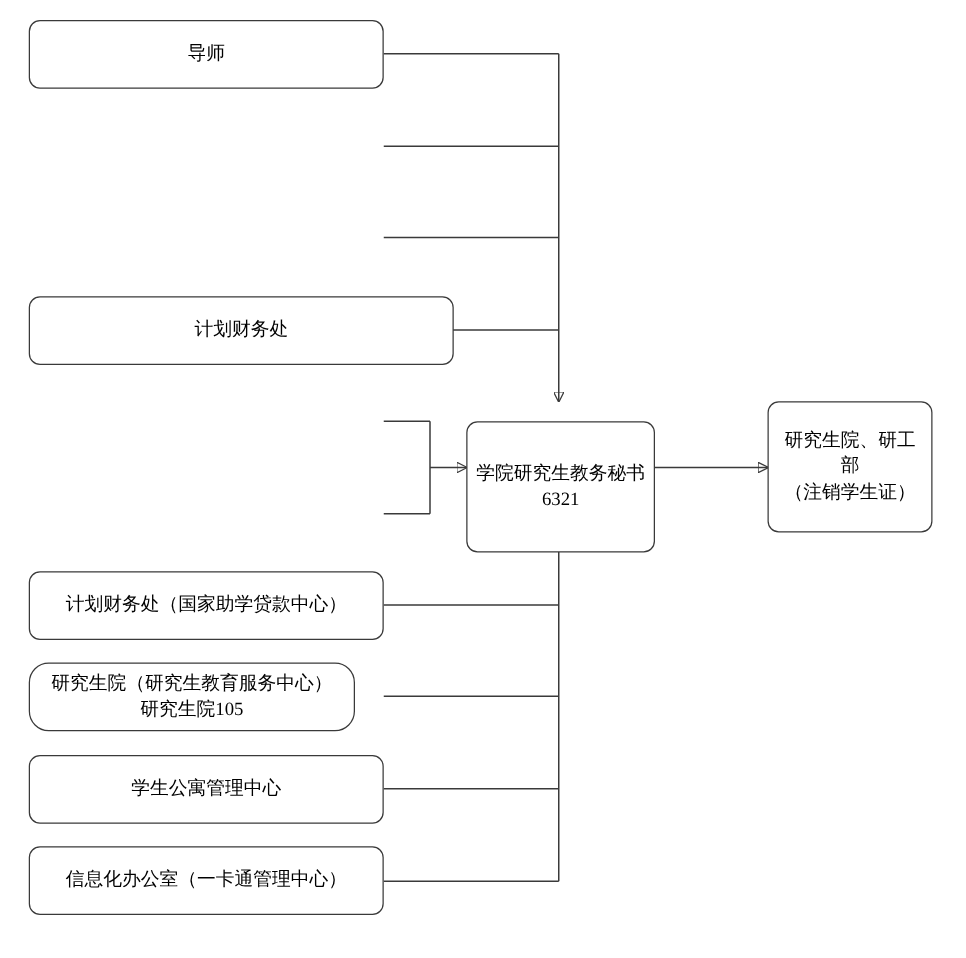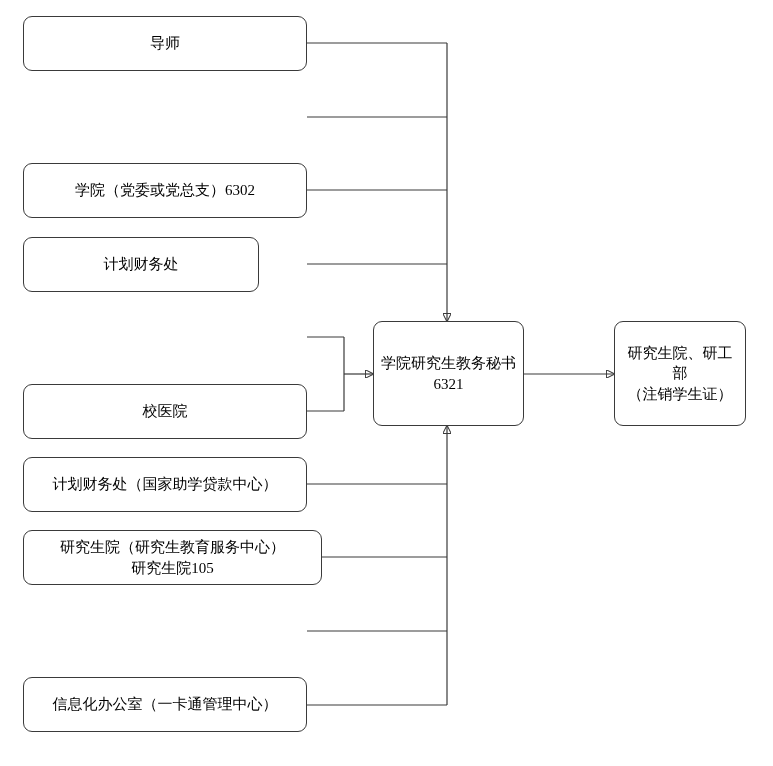--- a/index.html
+++ b/index.html
@@ -82,48 +82,45 @@
     <line x1="447" y1="705" x2="447" y2="426" marker-end="url(#arrow)"></line>
 
     <line x1="524" y1="374" x2="614" y2="374" marker-end="url(#arrow)"></line>
   </svg>
 
   <div class="node" style="left:23px;  top:16px;  width:284px; height:55px;">
     <span class="label">导师</span>
   </div>
 
 
-  <div class="node" style="left:23px;  top:163px; width:284px; height:55px;">
-    <span class="label">学院（党委或党总支）6302</span>
-  </div>
 
-  <div class="node" style="left:23px;  top:237px; width:236px; height:55px;">
+  <div class="node" style="left:23px;  top:237px; width:340px; height:55px;">
     <span class="label">计划财务处</span>
   </div>
 
 
-  <div class="node" style="left:23px;  top:384px; width:284px; height:55px;">
-    <span class="label">校医院</span>
-  </div>
 
   <div class="node" style="left:23px;  top:457px; width:284px; height:55px;text-align:right;">
     <span class="label">计划财务处（国家助学贷款中心）</span>
   </div>
 
-  <div class="node" style="left:23px;  top:530px; width:299px; height:55px;">
+  <div class="node" style="left:23px;  top:530px; width:261px; height:55px;border-radius:16px;">
     <span class="label">研究生院（研究生教育服务中心）
 研究生院105</span>
   </div>
 
+  <div class="node" style="left:23px;  top:604px; width:284px; height:55px;">
+    <span class="label">学生公寓管理中心</span>
+  </div>
 
   <div class="node" style="left:23px;  top:677px; width:284px; height:55px;text-align:right;">
     <span class="label">信息化办公室（一卡通管理中心）</span>
   </div>
 
-  <div class="node" style="left:373px; top:321px; width:151px; height:105px;">
+  <div class="node" style="left:373px; top:337px; width:151px; height:105px;">
     <span class="label">学院研究生教务秘书6321</span>
   </div>
 
   <div class="node" style="left:614px; top:321px; width:132px; height:105px;">
     <span class="label">研究生院、研工部
 （注销学生证）</span>
   </div>
 
 </div>
 

